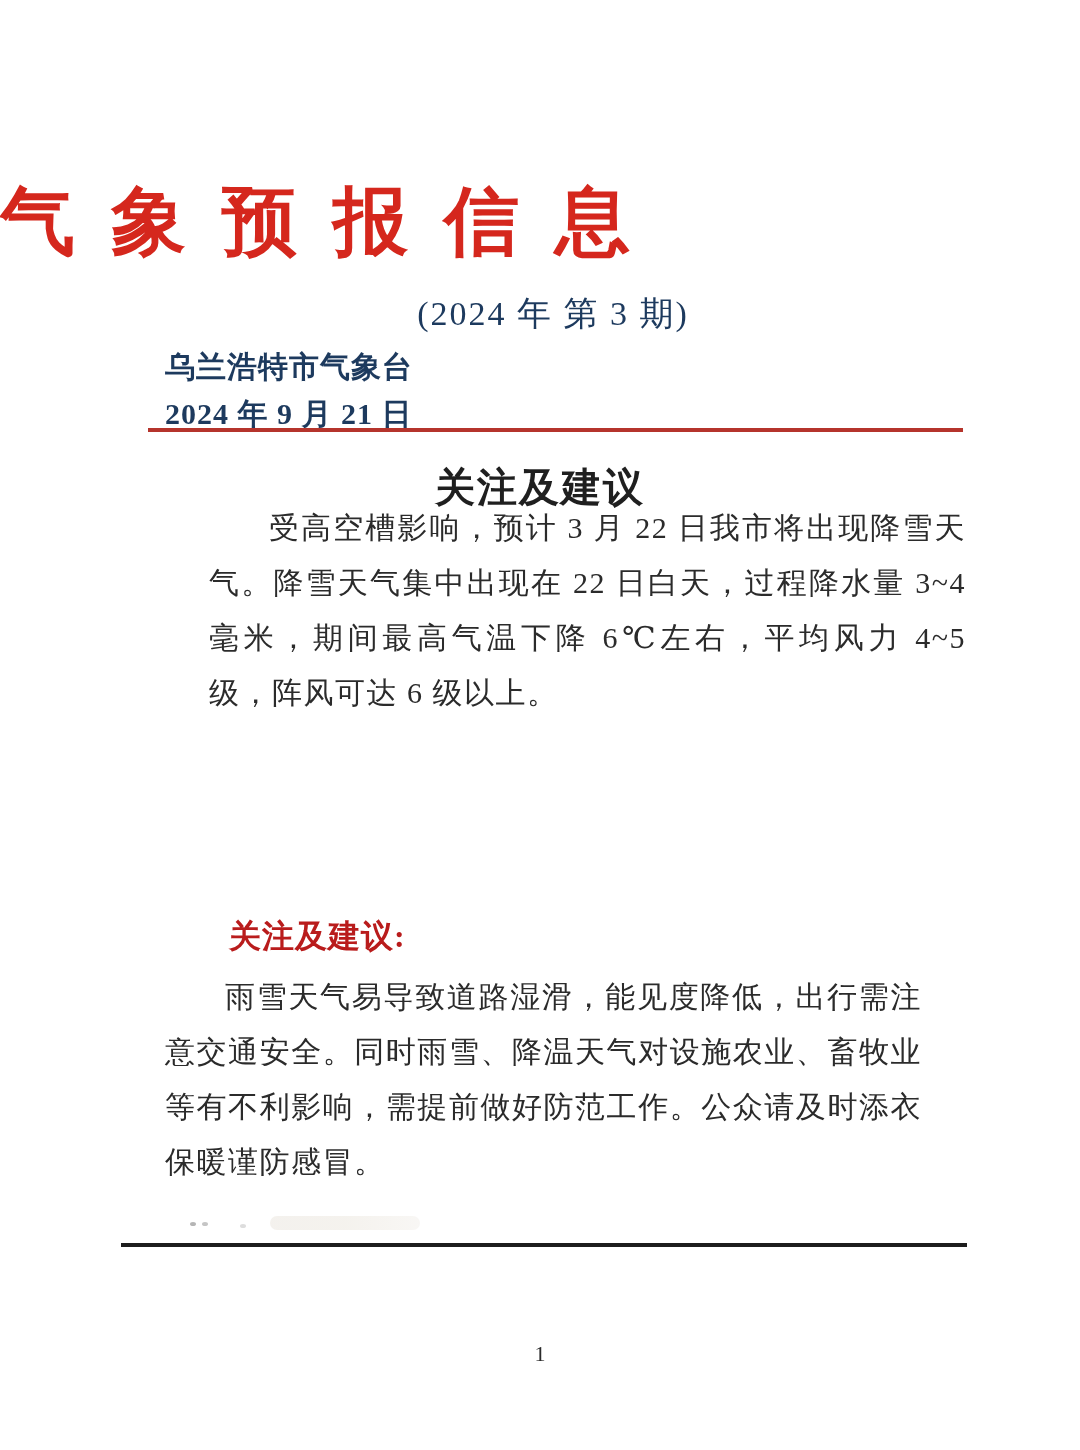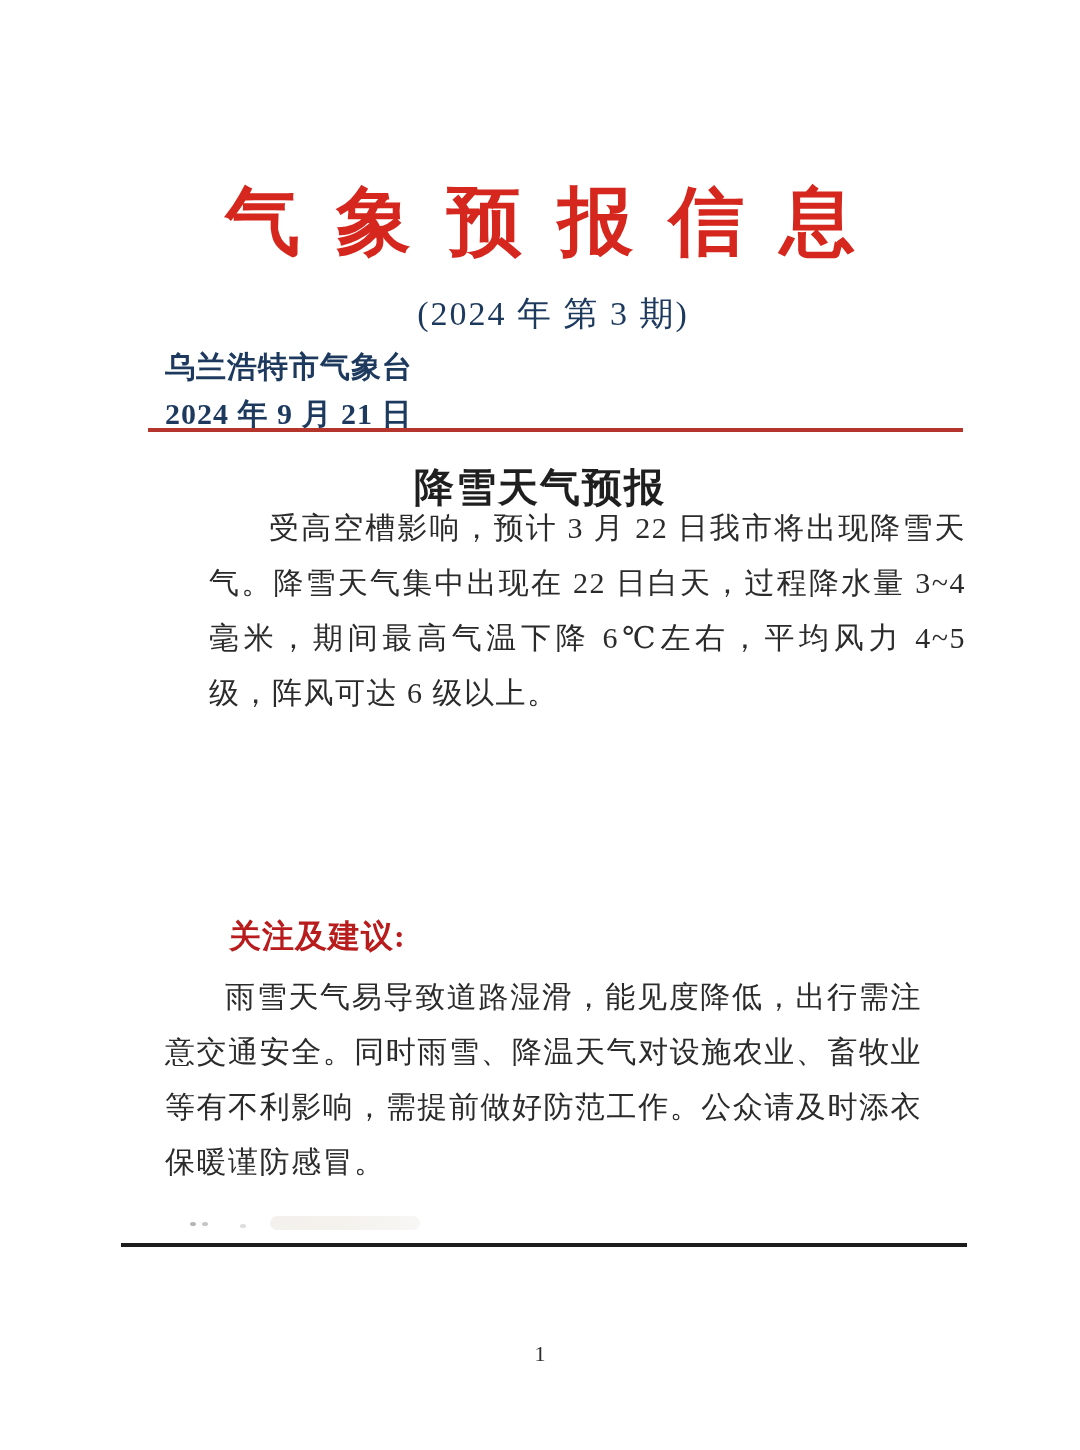--- a/index.html
+++ b/index.html
@@ -13,27 +13,25 @@
     margin: 0 auto;
     background: #ffffff;
     overflow: hidden;
   }
 
   .doc-title {
     position: absolute;
     top: 183px;
     left: 0;
     width: 100%;
-    text-align: center;
     font-size: 75px;
     line-height: 1.05;
     font-weight: bold;
     color: #d5271d;
     letter-spacing: 36px;
-    padding-left: 36px; 
     white-space: nowrap;
   }
 
   .doc-issue {
     position: absolute;
     top: 291px;
     left: 8px;
     width: 100%;
     text-align: center;
     font-size: 34px;
@@ -169,21 +167,21 @@
   <div class="doc-title">气象预报信息</div>
 
   <div class="doc-issue">(2024 年 第 3 期)</div>
 
   <div class="doc-issuer">乌兰浩特市气象台</div>
 
   <div class="doc-date">2024 年 9 月 21 日</div>
 
   <div class="rule-red"></div>
 
-  <div class="section-heading">降雪天气预报</div>
+  <div class="section-heading">关注及建议</div>
 
   <div class="body-para para-forecast">受高空槽影响，预计 3 月 22 日我市将出现降雪天气。降雪天气集中出现在 22 日白天，过程降水量 3~4 毫米，期间最高气温下降 6℃左右，平均风力 4~5 级，阵风可达 6 级以上。</div>
 
   <div class="advice-heading">关注及建议:</div>
 
   <div class="body-para para-advice">雨雪天气易导致道路湿滑，能见度降低，出行需注意交通安全。同时雨雪、降温天气对设施农业、畜牧业等有不利影响，需提前做好防范工作。公众请及时添衣保暖谨防感冒。</div>
 
   <div class="faded-mark"></div>
 
   <div class="faded-smear"></div>

